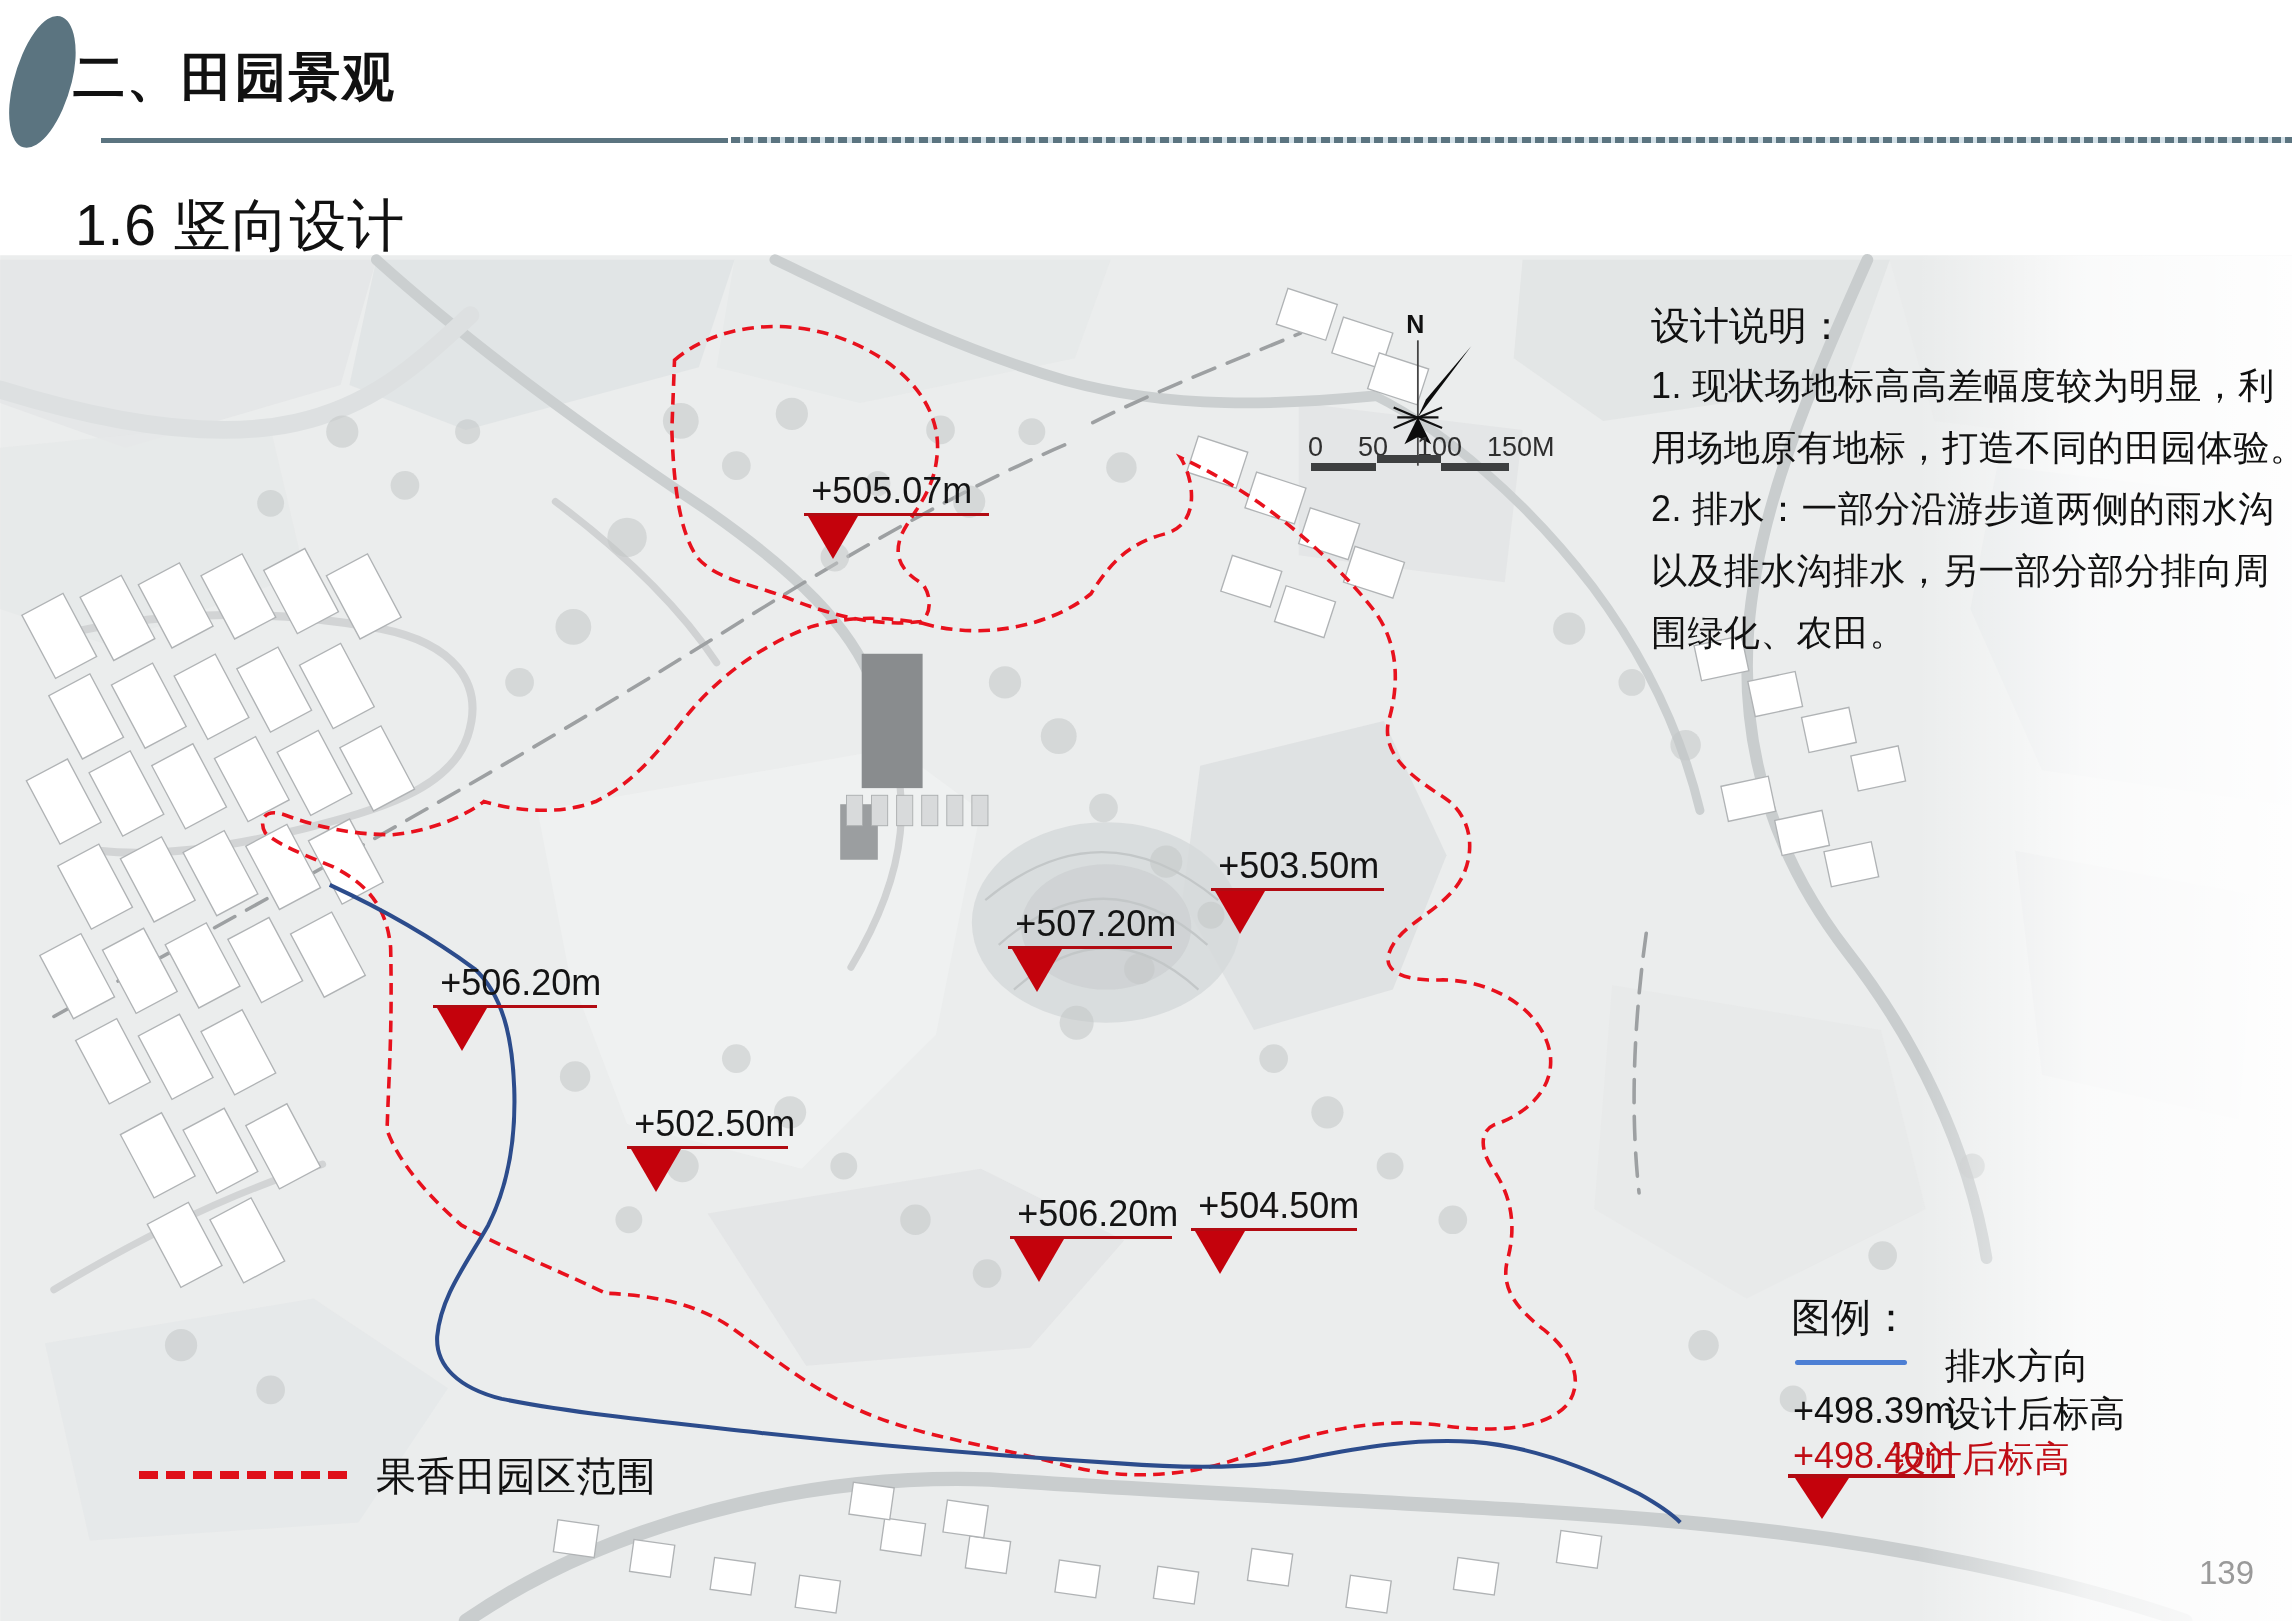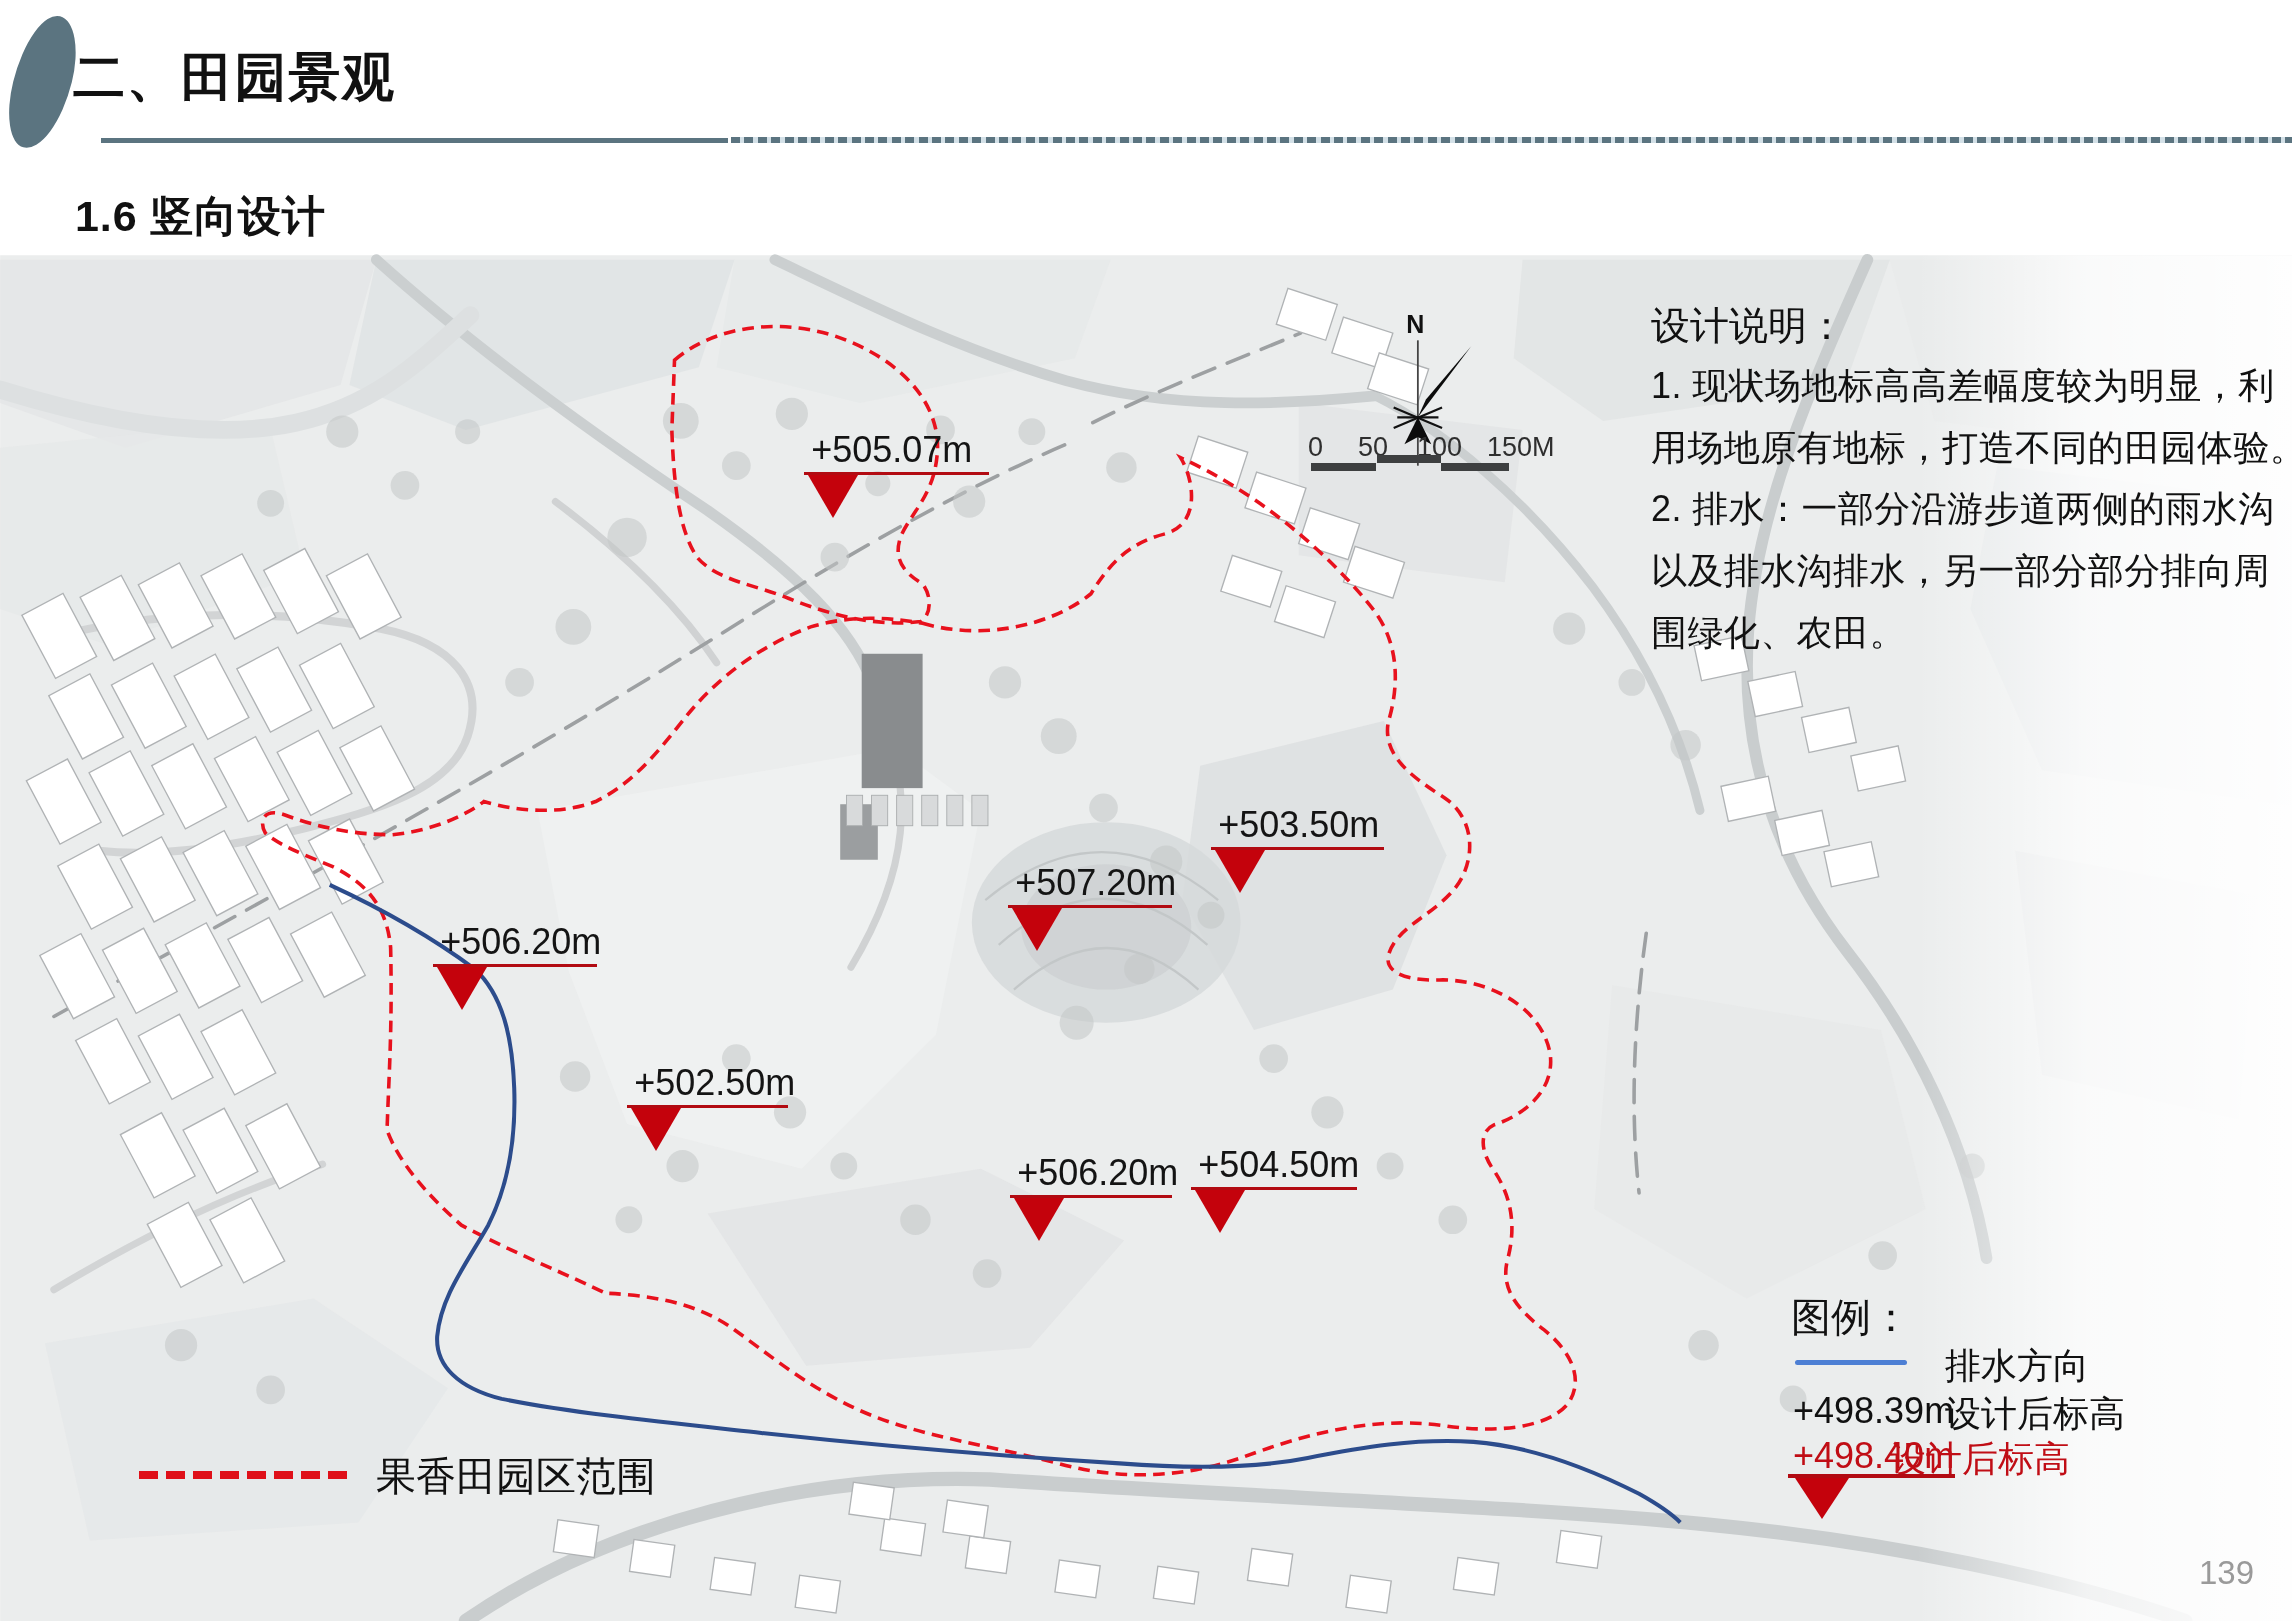--- a/index.html
+++ b/index.html
@@ -5,32 +5,32 @@
   html,body{margin:0;padding:0;background:#fff;}
   .page{position:relative;width:2293px;height:1621px;background:#ffffff;overflow:hidden;
         font-family:"Liberation Sans","DejaVu Sans",sans-serif;color:#111;}
   
   .hdr-blob{position:absolute;left:14.3px;top:14.3px;width:57px;height:136px;background:#5b7480;
             border-radius:52% 48% 55% 45% / 55% 45% 55% 45%;transform:rotate(14deg);}
   .hdr-title{position:absolute;left:73px;top:43px;font-size:52px;font-weight:bold;letter-spacing:1.8px;}
   .hdr-line-solid{position:absolute;left:101px;top:138px;width:627px;height:4.5px;background:#5b7480;}
   .hdr-line-dashed{position:absolute;left:731px;top:137px;width:1562px;height:6.3px;
             background:repeating-linear-gradient(90deg,#5b7480 0 9px,#d3e0e7 9px 13.4px);}
-  .subtitle{position:absolute;left:75px;top:188px;font-size:43px;font-weight:bold;letter-spacing:0.9px;}
+  .subtitle{position:absolute;left:75px;top:188px;font-size:57px;font-weight:normal;letter-spacing:0.9px;}
   
   #map-svg{position:absolute;left:0;top:0;width:2293px;height:1621px;}
   
   .notes-title{position:absolute;left:1651px;top:299px;font-size:39px;font-weight:normal;}
   .note-line{position:absolute;left:1651px;font-size:36px;white-space:nowrap;letter-spacing:0.4px;}
   
   .tick{position:absolute;font-size:27px;color:#2e2e2e;}
   .sb{position:absolute;background:#3d3f40;height:8px;}
   
   .elev{position:absolute;}
-  .elev-label{font-size:36px;color:#141414;padding-left:7.2px;white-space:nowrap;line-height:41px;}
+  .elev-label{font-size:36px;color:#141414;padding-left:7.2px;white-space:nowrap;line-height:41px;margin-top:41px;}
   .elev-line{height:3.6px;background:#b20b12;margin-top:1.8px;}
   .elev-tri{width:0;height:0;border-left:25px solid transparent;border-right:25px solid transparent;
             border-top:43px solid #c4020c;margin-left:3.6px;margin-top:-0.9px;}
   
   .lg-title{position:absolute;left:1791px;top:1290px;font-size:40px;}
   .lg-blueline{position:absolute;left:1795px;top:1360px;width:112px;height:5.4px;background:#4d7fd4;border-radius:2.7px;}
   .lg-txt{position:absolute;font-size:36px;white-space:nowrap;}
   .lg-red{color:#c00d15;}
   .lg-underline{position:absolute;left:1788px;top:1474px;width:167px;height:3.6px;background:#b20b12;}
   .lg-tri{position:absolute;left:1795px;top:1478px;width:0;height:0;border-left:27px solid transparent;

